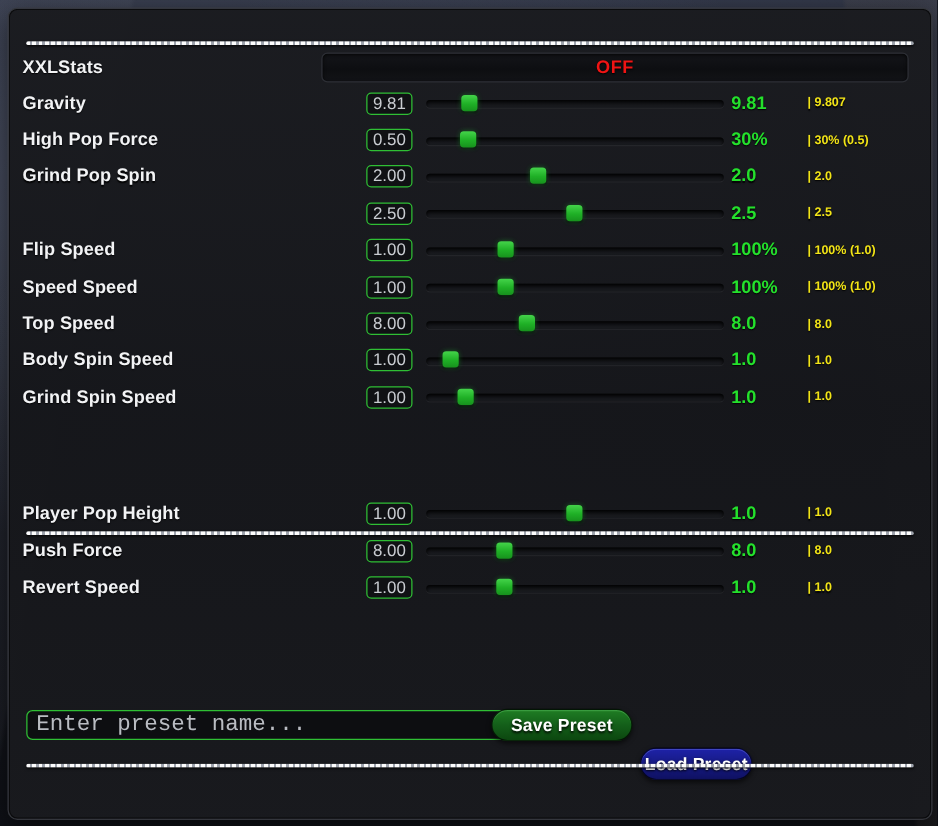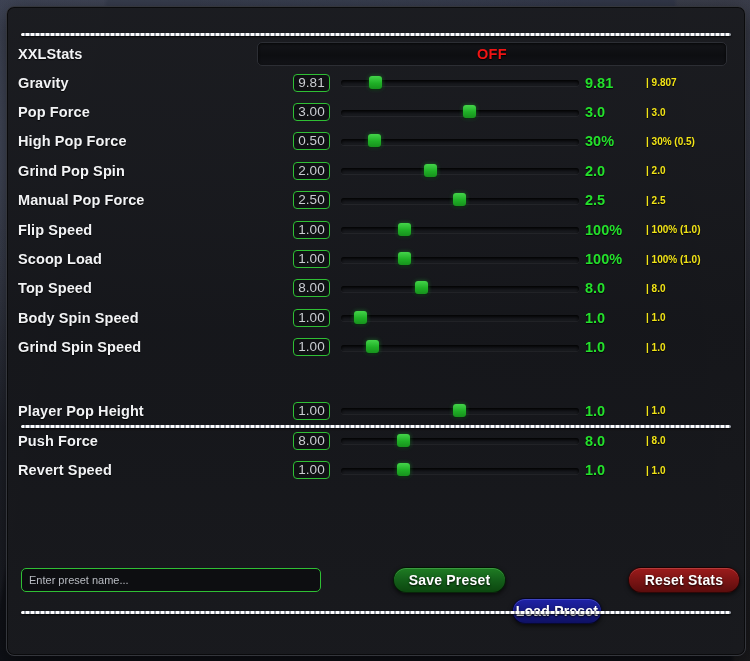--- a/index.html
+++ b/index.html
@@ -179,26 +179,26 @@
   #preset-bar {
     position: absolute;
     left: 0; right: 0;
     top: 556px;
     height: 34px;
   }
   #preset-input {
     position: absolute;
     left: 14px;
     top: 5px;
-    width: 300px;
+    width: 434px;
     height: 24px;
     box-sizing: border-box;
     padding: 0 7px;
-    font-size: 11px;
-    font-family: Liberation Sans, sans-serif;
+    font-size: 18px;
+    font-family: Liberation Mono, monospace;
     color: #d6d9de;
     background: #0d0e11;
     border: 1.5px solid #2fbf34;
     border-radius: 5px;
     outline: none;
   }
   #preset-input::placeholder { color: #b9bcc2; opacity: 1; }
 
   .btn {
     position: absolute;
@@ -260,71 +260,60 @@
             <div class="row-label">Gravity</div>
             <input class="num-input" type="text" value="9.81" style="">
             <div class="slider">
               <div class="slider-track"></div>
               <div class="slider-thumb" style="left: 14.3%;"></div>
             </div>
             <div class="val-current">9.81</div>
             <div class="val-default">| 9.807</div>
           </div>
           <div class="row">
-            <div class="row-label">Pop Force</div>
-            <input class="num-input" type="text" value="3.00" style="">
-            <div class="slider">
-              <div class="slider-track"></div>
-              <div class="slider-thumb" style="left: 54.2%;"></div>
-            </div>
-            <div class="val-current">3.0</div>
-            <div class="val-default">| 3.0</div>
-          </div>
-          <div class="row">
             <div class="row-label">High Pop Force</div>
             <input class="num-input" type="text" value="0.50" style="">
             <div class="slider">
               <div class="slider-track"></div>
               <div class="slider-thumb" style="left: 13.9%;"></div>
             </div>
             <div class="val-current">30%</div>
             <div class="val-default">| 30% (0.5)</div>
           </div>
           <div class="row">
             <div class="row-label">Grind Pop Spin</div>
             <input class="num-input" type="text" value="2.00" style="">
             <div class="slider">
               <div class="slider-track"></div>
               <div class="slider-thumb" style="left: 37.4%;"></div>
             </div>
             <div class="val-current">2.0</div>
             <div class="val-default">| 2.0</div>
           </div>
           <div class="row">
-            <div class="row-label">Manual Pop Force</div>
             <input class="num-input" type="text" value="2.50" style="">
             <div class="slider">
               <div class="slider-track"></div>
               <div class="slider-thumb" style="left: 49.6%;"></div>
             </div>
             <div class="val-current">2.5</div>
             <div class="val-default">| 2.5</div>
           </div>
           <div class="row">
             <div class="row-label">Flip Speed</div>
             <input class="num-input" type="text" value="1.00" style="">
             <div class="slider">
               <div class="slider-track"></div>
               <div class="slider-thumb" style="left: 26.5%;"></div>
             </div>
             <div class="val-current">100%</div>
             <div class="val-default">| 100% (1.0)</div>
           </div>
           <div class="row">
-            <div class="row-label">Scoop Load</div>
+            <div class="row-label">Speed Speed</div>
             <input class="num-input" type="text" value="1.00" style="">
             <div class="slider">
               <div class="slider-track"></div>
               <div class="slider-thumb" style="left: 26.5%;"></div>
             </div>
             <div class="val-current">100%</div>
             <div class="val-default">| 100% (1.0)</div>
           </div>
           <div class="row">
             <div class="row-label">Top Speed</div>
@@ -395,21 +384,20 @@
             <div class="val-current">1.0</div>
             <div class="val-default">| 1.0</div>
           </div>
         </div>
     </div>
 
     <div id="preset-bar">
       <input id="preset-input" type="text" placeholder="Enter preset name..." style="">
       <div class="btn" id="btn-save">Save Preset</div>
       <div class="btn" id="btn-load">Load Preset</div>
-      <div class="btn" id="btn-reset">Reset Stats</div>
     </div>
 
     <div id="divider-bot">
       <div class="divider"></div>
     </div>
 
   </div>
 </div>
 
 </body></html>

